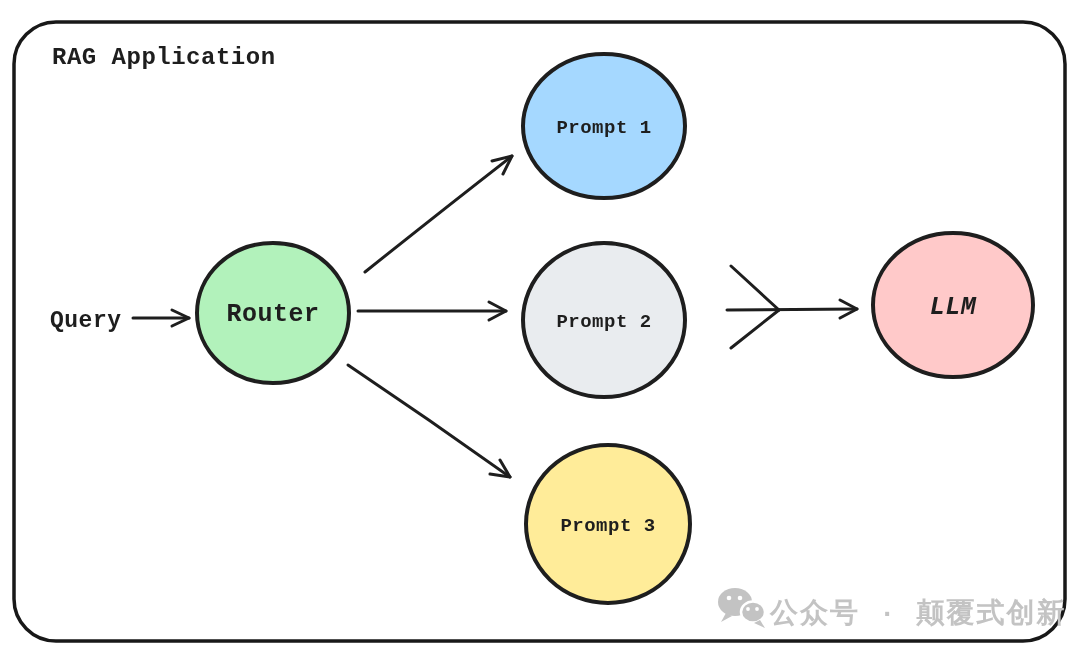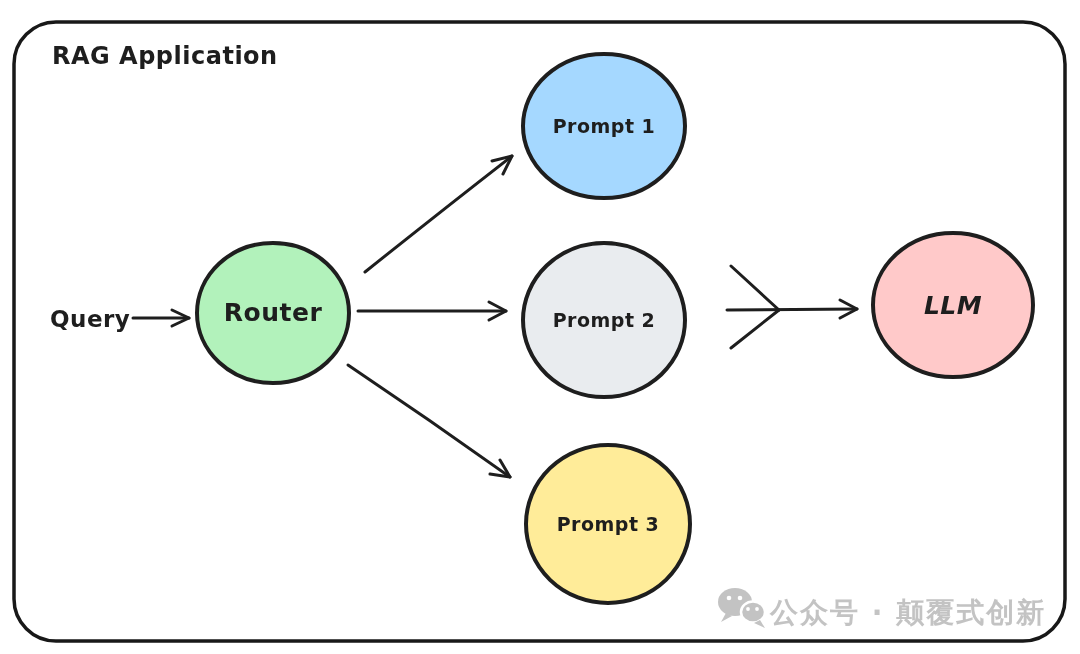--- a/index.html
+++ b/index.html
@@ -7,20 +7,21 @@
     padding: 0;
     background: #ffffff;
     font-family: "DejaVu Sans", sans-serif;
   }
   .canvas {
     position: relative;
     width: 1080px;
     height: 654px;
     background: #ffffff;
     overflow: hidden;
+    font-family: Liberation Mono, monospace;
   }
   svg { display: block; }
   .frame-border {
     fill: none;
     stroke: #181818;
     stroke-width: 3.5;
   }
   .sketch-stroke {
     stroke: #1e1e1e;
     stroke-width: 4;

